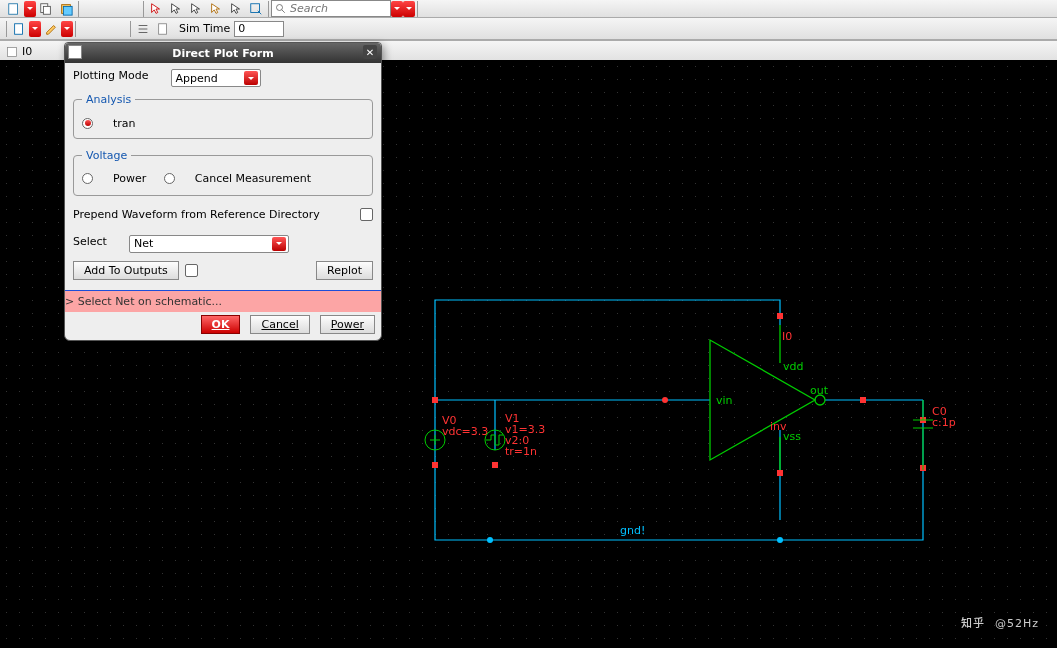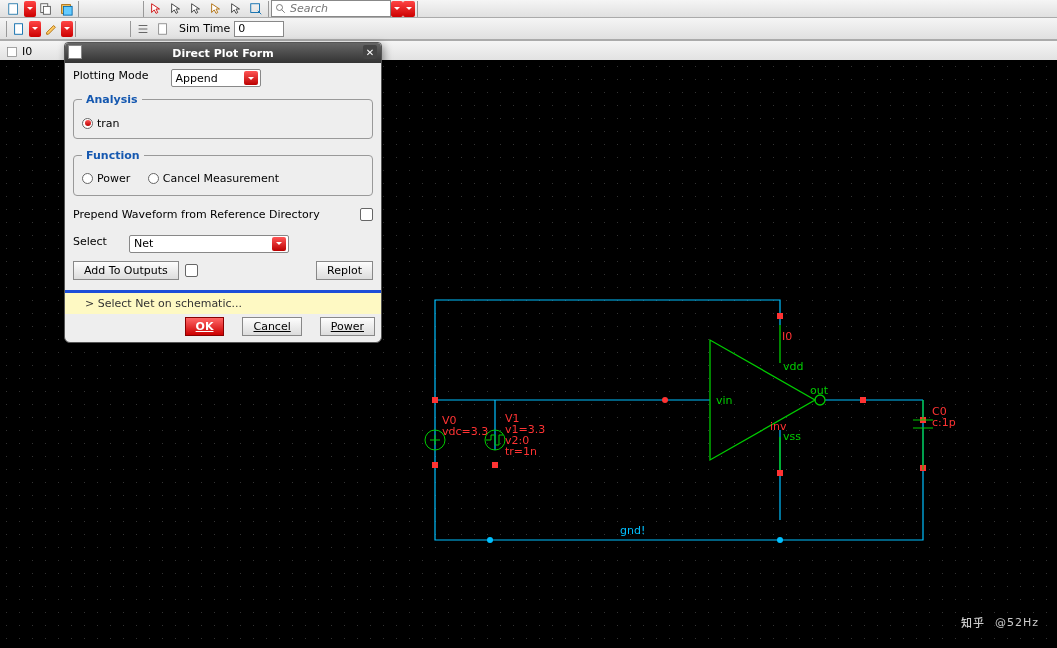--- a/index.html
+++ b/index.html
@@ -49,38 +49,38 @@
   .combo {
     display: flex; align-items: center; background: #fff; border: 1px solid #888;
     height: 18px; border-radius: 2px; padding: 0 2px 0 4px; gap: 4px;
   }
   .combo span { flex: 1; }
   .combo .cb-btn { width: 14px; height: 14px; background: linear-gradient(#f55,#b00); border-radius: 2px; display: flex; align-items: center; justify-content: center; }
   .combo .cb-btn::after { content:""; border: 3px solid transparent; border-top-color: #fff; margin-top: 3px; }
   fieldset {
     border: 1px solid #999; border-radius: 4px; padding: 10px 8px 8px 8px; margin-bottom: 10px;
   }
-  legend { color: #1558b0; font-weight: bold; padding: 0 4px; }
-  .radio { display: inline-flex; align-items: center; gap: 4px; margin-right: 14px; cursor: pointer; }
+  legend { color: #1558b0; font-weight: normal; padding: 0 4px; }
+  .radio { display: inline-flex; align-items: center; gap: 20px; margin-right: 14px; cursor: pointer; }
   .radio .r {
     width: 11px; height: 11px; border: 1px solid #666; border-radius: 50%; background: #fff;
     display: flex; align-items: center; justify-content: center;
   }
   .radio.sel .r::after { content:""; width: 6px; height: 6px; border-radius: 50%; background: linear-gradient(#f55,#b00); }
   .chk { width: 13px; height: 13px; border: 1px solid #666; background: #fff; border-radius: 2px; }
   .btn {
     background: linear-gradient(#fdfdfd,#dcdcdc); border: 1px solid #888; border-radius: 0;
     padding: 2px 10px; cursor: pointer;
   }
   .btn.primary { background: linear-gradient(#f66,#c00); color: #fff; border-color: #800; font-weight: bold; }
-  .statusline { background: #fef9c3; border-top: 3px solid #1d4ed8; padding: 4px 20px; color: #333; }
-  .dlg-footer { display: flex; justify-content: flex-end; gap: 18px; padding: 3px 6px 6px 6px; }
+  .statusline { background: #fca5a5; border-top: 1px solid #1d4ed8; padding: 4px 0; color: #333; }
+  .dlg-footer { display: flex; justify-content: flex-end; gap: 10px; padding: 3px 6px 6px 6px; }
   .underline { text-decoration: underline; }
   
-  .watermark { position: absolute; right: 18px; bottom: 18px; color: #ccc; font-size: 26px; font-weight: 500; letter-spacing: 1px; display:flex; align-items:center; gap:10px; }
+  .watermark { position: absolute; right: 18px; bottom: 18px; color: #ccc; font-size: 26px; font-weight: 500; letter-spacing: 1px; display:flex; align-items:flex-end; gap:10px; }
   .watermark .zh { font-family: "Noto Sans CJK SC", sans-serif; }
 </style>
 </head>
 <body>
 
 <div class="toolbar">
   <div class="tb-btn">
       <svg viewBox="0 0 16 16">
         <rect x="2" y="2" width="10" height="12" fill="#fff" stroke="#27a"></rect>
       </svg>
@@ -263,21 +263,21 @@
       </div>
     </div>
     <fieldset>
       <legend>Analysis</legend>
       <label class="radio sel">
           <span class="r"></span>
           <span>tran</span>
         </label>
     </fieldset>
     <fieldset>
-      <legend>Function</legend>
+      <legend>Voltage</legend>
       <div>
         <label class="radio">
             <span class="r"></span>
             <span>Power</span>
           </label>
         <label class="radio">
             <span class="r"></span>
             <span>Cancel Measurement</span>
           </label>
       </div>

